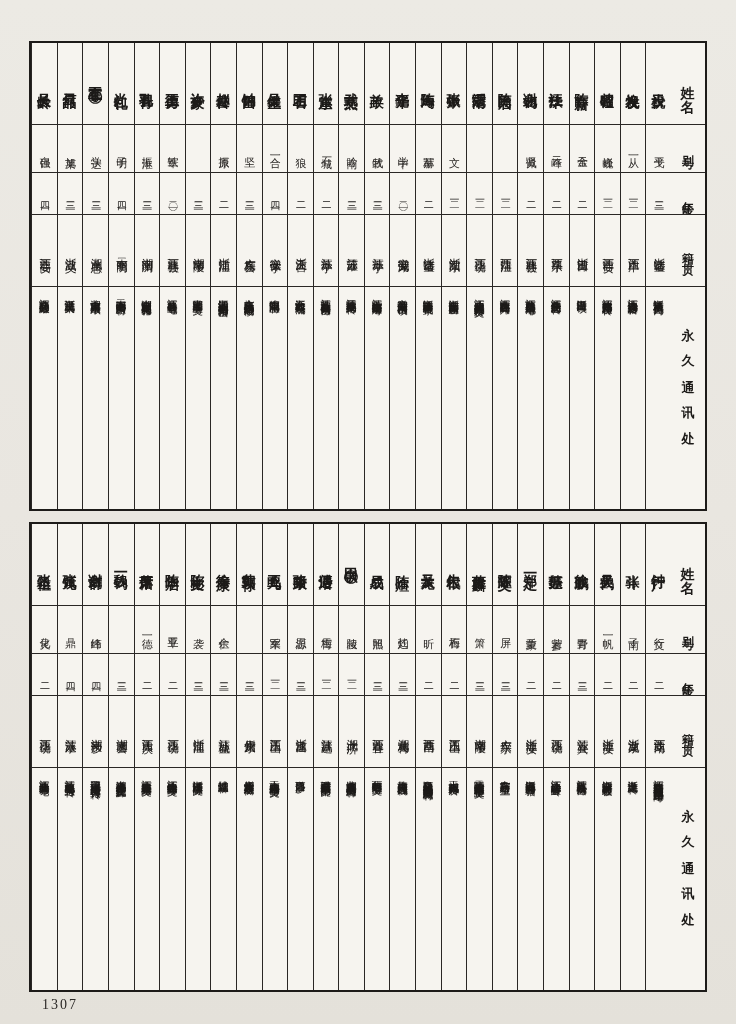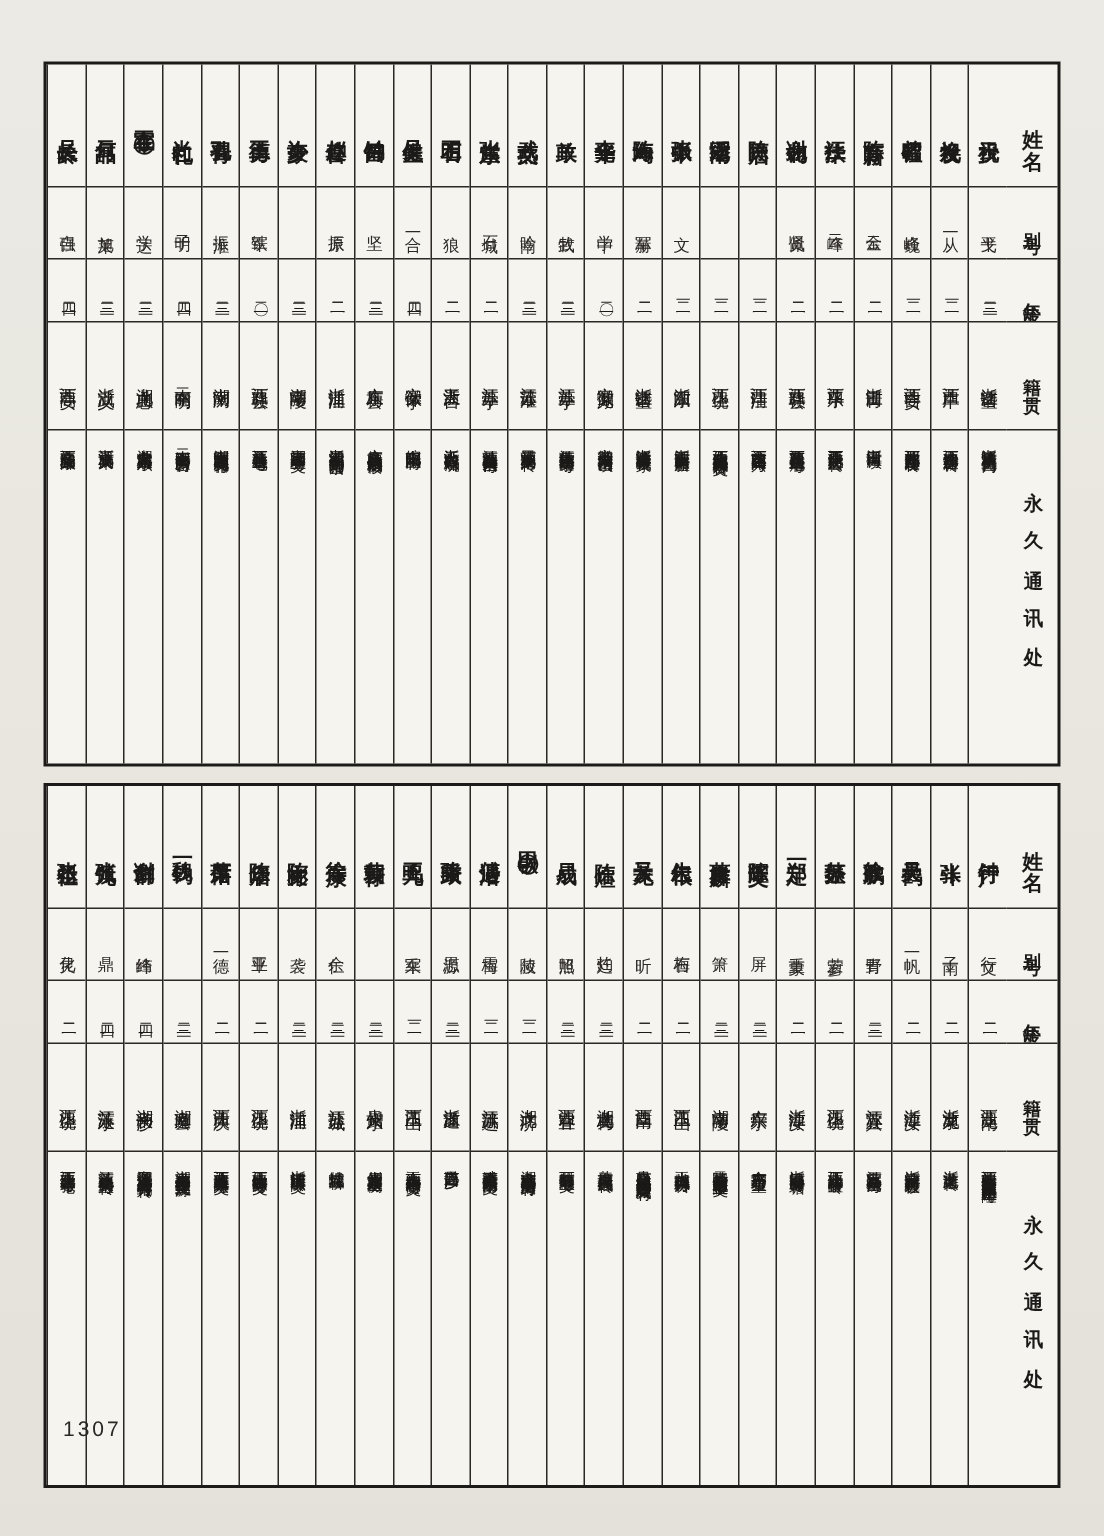--- a/index.html
+++ b/index.html
@@ -58,23 +58,23 @@
   .t-native{font-size:11.5px;letter-spacing:1px;}
   .t-addr  {font-size:10.5px;letter-spacing:0.5px;line-height:12.5px;max-height:100%;}
   
   .h-name  {font-size:14px;font-weight:700;letter-spacing:14px;padding-top:10px;}
   .h-alias {font-size:12px;font-weight:700;letter-spacing:4px;}
   .h-age   {font-size:12px;font-weight:700;letter-spacing:3px;}
   .h-native{font-size:12px;font-weight:700;letter-spacing:12px;padding-top:8px;}
   .h-addr  {font-size:13px;font-weight:700;letter-spacing:26px;padding-top:26px;}
   .header-col .cell{justify-content:center;}
   .page-number{
-    position:absolute;left:42px;top:944px;
+    position:absolute;left:42px;top:997px;
     font-size:14px;letter-spacing:2px;color:#2a2725;
-    font-family:Liberation Sans, sans-serif;
+    font-family:Liberation Serif, serif;
   }
 </style>
 </head>
 <body>
 
 <div class="sheet">
   <div id="table-top" class="roster">
       <div class="col header-col">
         <div class="cell c-name">
           <span class="vt h-name">姓名</span>

